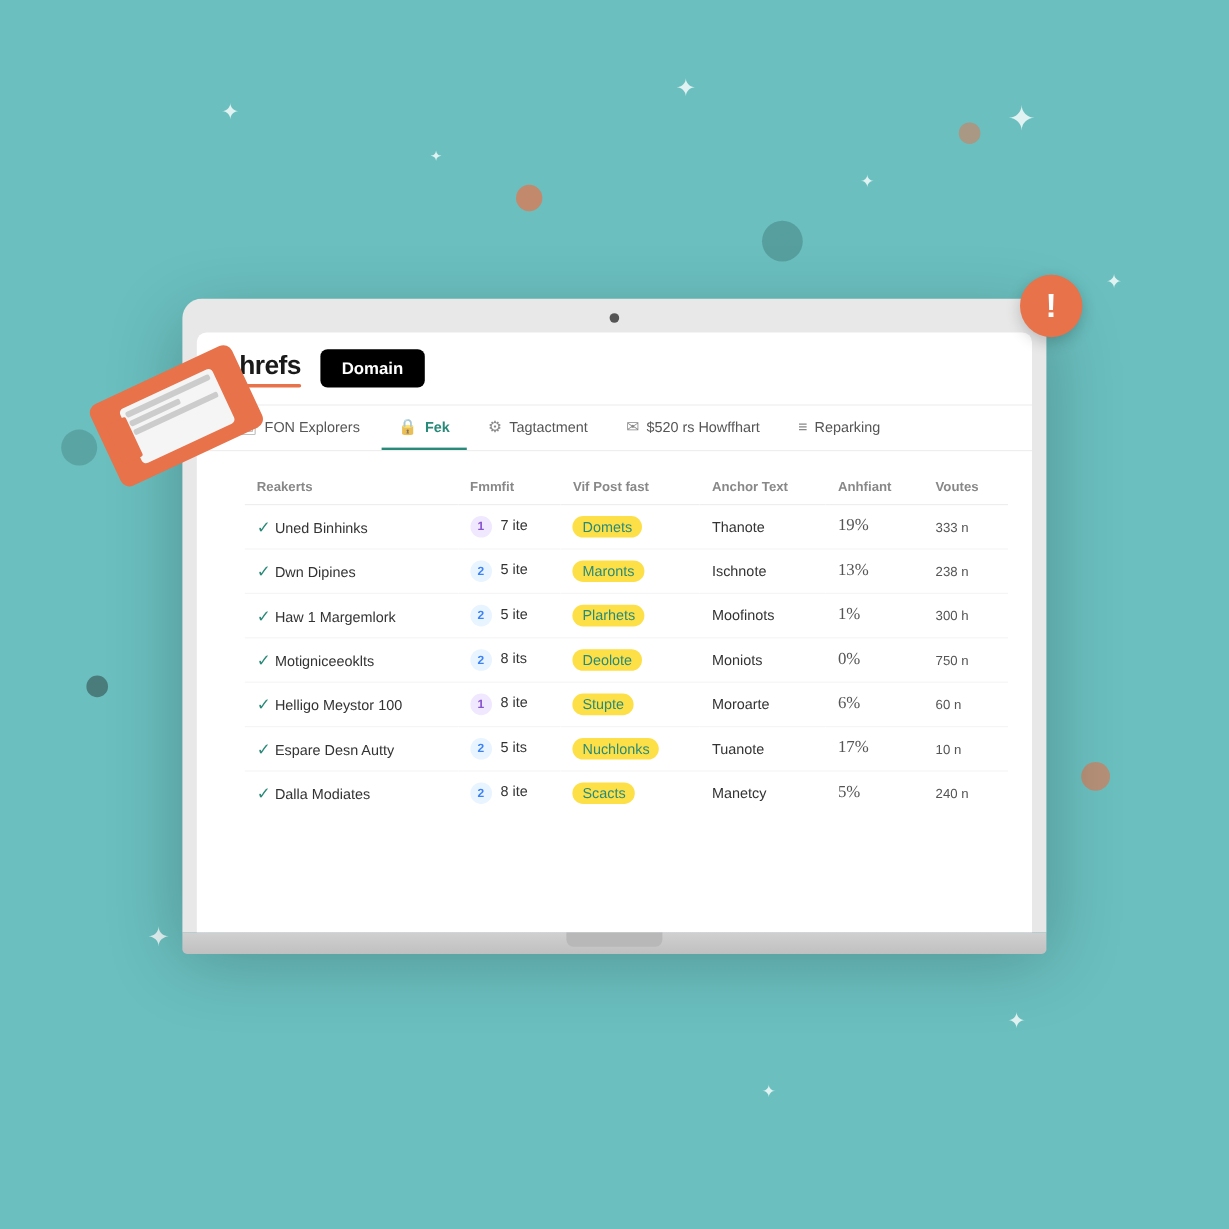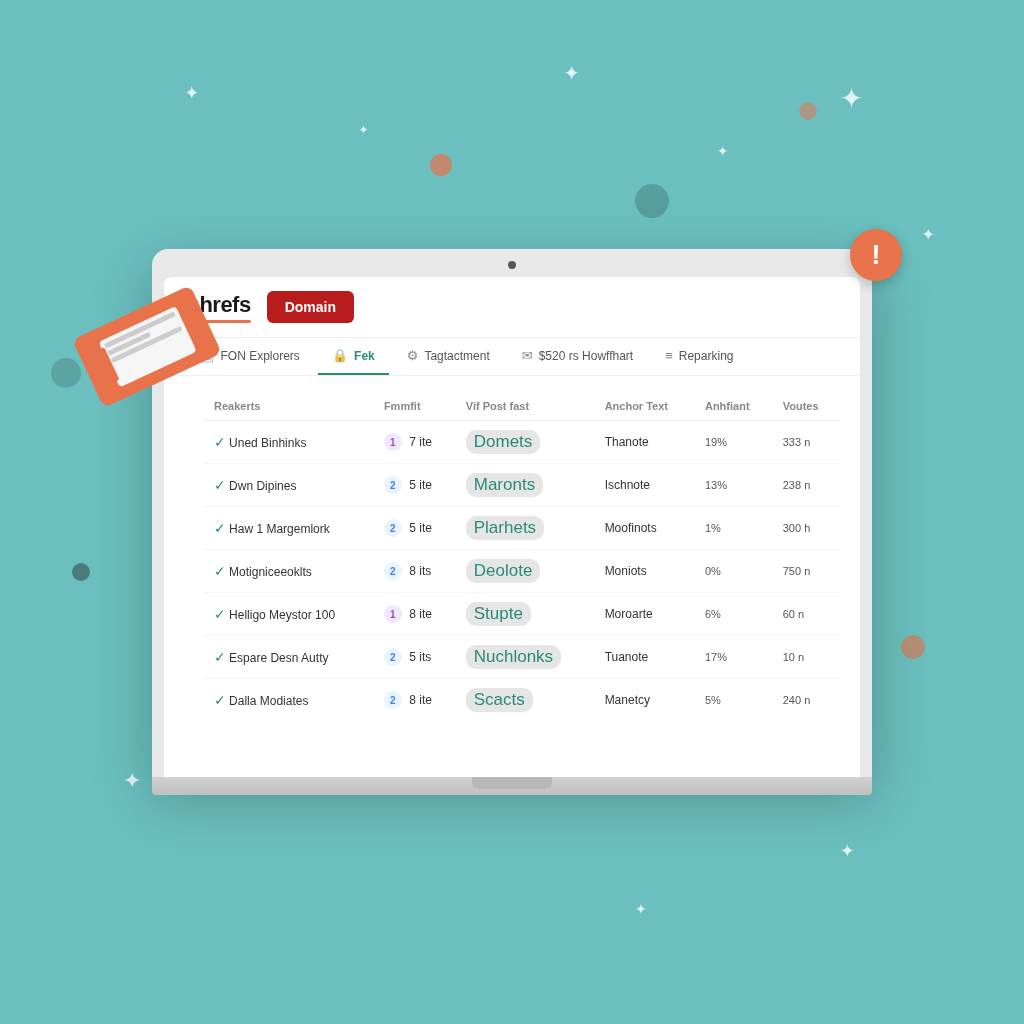--- a/index.html
+++ b/index.html
@@ -160,21 +160,21 @@
       border: none;
       outline: none;
       font-size: 14px;
       color: #555;
     }
     .search-icon {
       color: #888;
       font-size: 16px;
     }
     .domain-button {
-      background: #b91c1c;
+      background: #000000;
       color: white;
       border: none;
       border-radius: 6px;
       padding: 8px 18px;
       font-size: 14px;
       font-weight: 600;
       cursor: pointer;
     }
 
     
@@ -250,27 +250,28 @@
       font-size: 10px;
       font-weight: 700;
       margin-right: 4px;
     }
     .num-1 { background: #f0e8ff; color: #8854d0; }
     .num-2 { background: #e8f4ff; color: #3b82f6; }
     .pill {
       display: inline-block;
       padding: 2px 8px;
       border-radius: 10px;
-      font-size: 17px;
-      background: #e5e5e5;
+      font-size: 12px;
+      background: #fde047;
       color: #2a8a7a;
     }
     .pct-text {
-      font-size: 11px;
+      font-size: 14px;
       color: #555;
+      font-family: Liberation Serif, serif;
     }
     .votes-text {
       font-size: 11px;
       color: #555;
       text-align: right;
     }
   </style>
 </head>
 <body>
 

